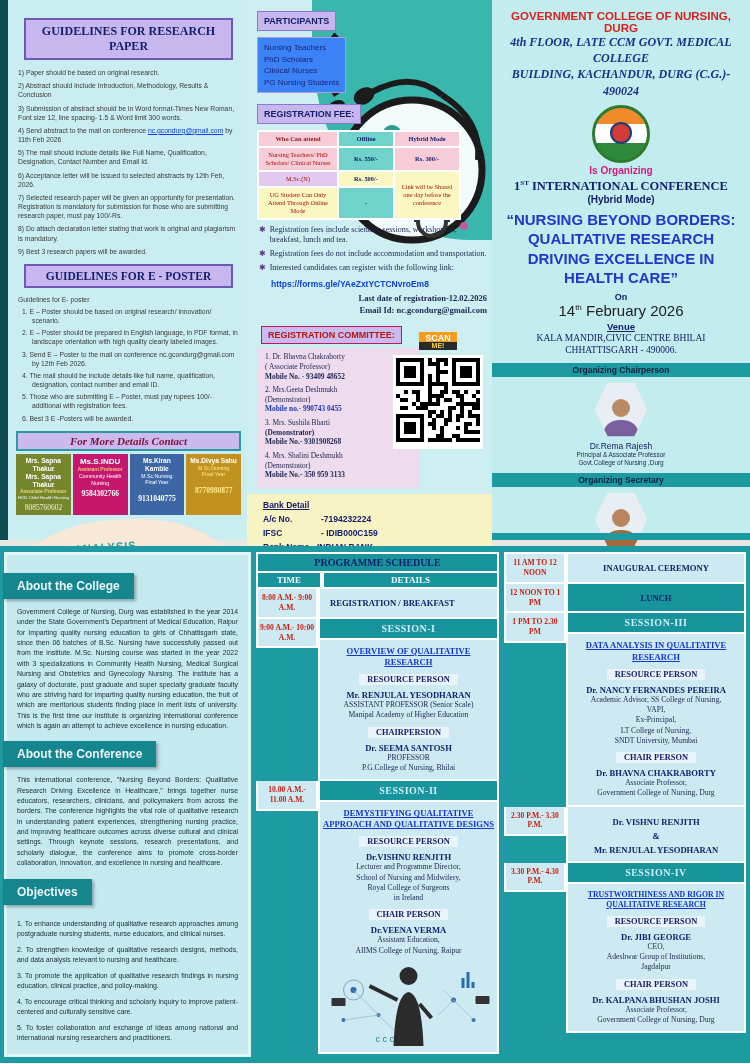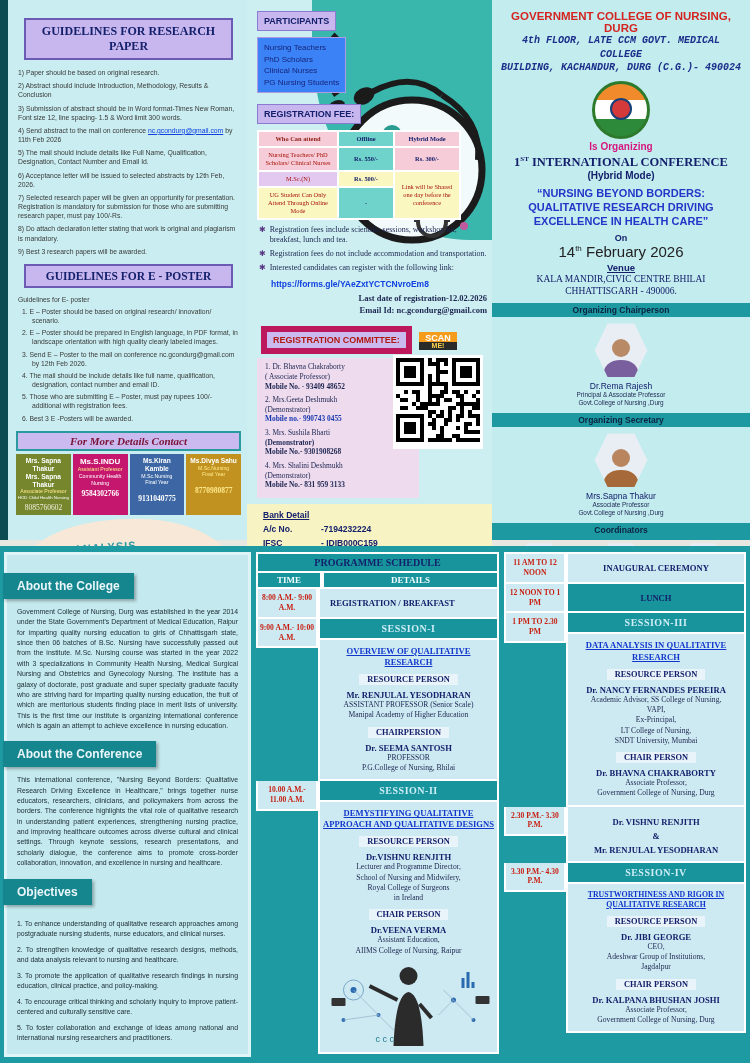--- a/index.html
+++ b/index.html
@@ -51,45 +51,45 @@
   .c-pink{background:#f6ccd8;}
   .c-teal{background:#6fd2cb;}
   .c-lav{background:#e3c8f0;}
   .c-yel{background:#fbf7c0;}
   .red-t{color:#a61408;font-family:"Liberation Serif",serif;}
   .navy-t{color:#15206b;font-family:"Liberation Serif",serif;font-weight:bold;}
   .note{display:flex;font-family:"Liberation Serif",serif;font-size:8px;color:#1c2550;line-height:1.25;margin:4px 0;position:relative;}
   .note .star{color:#5a3a86;margin:0 4px 0 2px;font-size:8px;}
   .reg-link{color:#1040e0;font-weight:bold;font-size:8.5px;margin:6px 0 4px 14px;}
   .reg-meta{font-family:"Liberation Serif",serif;font-weight:bold;color:#1c2550;font-size:8.5px;margin-left:14px;line-height:1.35;text-align:right;}
-  .rc-header{background:#cbbaf0;border:6px solid #be185d;color:#b01810;font-weight:bold;font-size:9px;padding:3px 6px;margin:10px 0 4px 4px;display:inline-block;position:relative;}
+  .rc-header{background:#cbbaf0;border:1px solid #be185d;color:#b01810;font-weight:bold;font-size:9px;padding:3px 6px;margin:10px 0 4px 4px;display:inline-block;position:relative;}
   .committee{background:#eedbee;width:150px;padding:4px 4px 4px 8px;position:relative;}
   .cm{font-family:"Liberation Serif",serif;color:#1c2550;font-size:7.4px;line-height:1.3;margin-bottom:4px;}
   .cm .l1{}
   .cm .l3{font-weight:bold;}
   .qr-area{position:absolute;right:6px;top:332px;width:96px;text-align:center;}
   .scanme{display:inline-block;background:#f59c1c;color:#fff;font-weight:bold;font-size:9px;padding:1px 6px;position:relative;}
   .scanme .s2{display:block;background:#2a2a2a;color:#ffd34d;font-size:7px;margin:-1px -6px;padding:0 6px 1px;}
   .qr{background:#fff;padding:3px;margin-top:3px;display:inline-block;}
   .bank{background:#f7f3c3;margin:6px -8px 0 -10px;padding:6px 10px 10px 16px;}
   .bank .bh{font-weight:bold;color:#15206b;font-size:8.5px;text-decoration:underline;}
   .bank .row{display:flex;font-size:8.5px;color:#15206b;font-weight:bold;margin-top:4px;}
   .bank .lab{width:58px;}
   .bank .sub{font-size:6.6px;color:#b01810;margin-left:58px;line-height:1.3;font-weight:bold;}
 
   
   .college{color:#d42420;font-weight:bold;font-size:11.5px;margin-top:4px;}
-  .addr{color:#1c2f8a;font-family:Liberation Mono, monospace;font-weight:bold;font-style:italic;font-size:10px;line-height:1.35;}
+  .addr{color:#1c2f8a;font-family:Liberation Serif, serif;font-weight:bold;font-style:italic;font-size:12px;line-height:1.35;}
   .logo{width:52px;height:52px;border-radius:50%;margin:6px auto 2px;border:3px solid #2d7a2d;background:linear-gradient(to bottom,#f08a2a 30%,#ffffff 30%,#ffffff 68%,#2d8a3a 68%);position:relative;}
   .logo .fig{position:absolute;left:50%;top:50%;transform:translate(-50%,-55%);width:18px;height:18px;border-radius:50%;background:#d43a3a;border:2px solid #15417a;}
   .organizing{color:#d6187e;font-weight:bold;font-size:10px;margin-top:2px;}
   .conf-title{color:#14206b;font-family:"Liberation Serif",serif;font-weight:bold;font-size:12.5px;margin-top:3px;}
   .conf-title sup{font-size:7px;}
   .hybrid{color:#14206b;font-weight:bold;font-size:10px;}
-  .theme{color:#2236c8;font-weight:bold;font-size:11px;line-height:1.3;margin:5px 6px 0;}
+  .theme{color:#2236c8;font-weight:bold;font-size:15px;line-height:1.3;margin:5px 6px 0;}
   .on-l{color:#14206b;font-weight:bold;font-size:9px;margin-top:4px;}
   .bigdate{color:#222;font-size:15px;margin-top:0;}
   .bigdate sup{font-size:8px;}
   .venue-l{color:#14206b;font-weight:bold;font-size:9.5px;text-decoration:underline;margin-top:2px;}
   .venue{color:#14206b;font-family:"Liberation Serif",serif;font-size:9.5px;line-height:1.3;}
   .band{background:#1d99a1;color:#0d2240;font-weight:bold;font-size:8.5px;padding:2px 0;margin:6px -6px 0;}
   .person{margin-top:4px;}
   .hex{width:54px;height:56px;margin:0 auto;background:#e8eef4;clip-path:polygon(26% 4%,74% 4%,97% 50%,74% 96%,26% 96%,3% 50%);display:flex;align-items:flex-end;justify-content:center;border:1px solid #888;}
   .p-name{color:#13206b;font-weight:normal;font-size:8.5px;margin-top:2px;}
   .p-t{color:#1c2550;font-size:6.4px;line-height:1.25;}
@@ -287,21 +287,21 @@
         <div class="l3" style="color:#1a3ab0" data-interactable="false">Mobile no.- 990743 0455</div>
       </div>
       <div class="cm" data-interactable="false">
         <div class="l1" data-interactable="false">3. Mrs. Sushila Bharti</div>
         <div class="l2" style="font-weight:bold" data-interactable="false">(Demonstrator)</div>
         <div class="l3" data-interactable="false">Mobile No.- 9301908268</div>
       </div>
       <div class="cm" data-interactable="false">
         <div class="l1" data-interactable="false">4. Mrs. Shalini Deshmukh</div>
         <div class="l2" data-interactable="false">(Demonstrator)</div>
-        <div class="l3" data-interactable="false">Mobile No.-  831 959 3133</div>
+        <div class="l3" data-interactable="false">Mobile No.-  350 959 3133</div>
       </div>
     </div>
 
     <div class="qr-area" data-interactable="false">
       <div class="scanme" data-interactable="false"><span data-interactable="false">SCAN</span><span class="s2" data-interactable="false">ME!</span></div>
       <div class="qr" data-interactable="false"><svg id="qrsvg" width="84" height="84">
             <rect x="32" y="0" width="4" height="4" fill="#000"></rect>
             <rect x="40" y="0" width="4" height="4" fill="#000"></rect>
             <rect x="44" y="0" width="4" height="4" fill="#000"></rect>
             <rect x="48" y="0" width="4" height="4" fill="#000"></rect>

